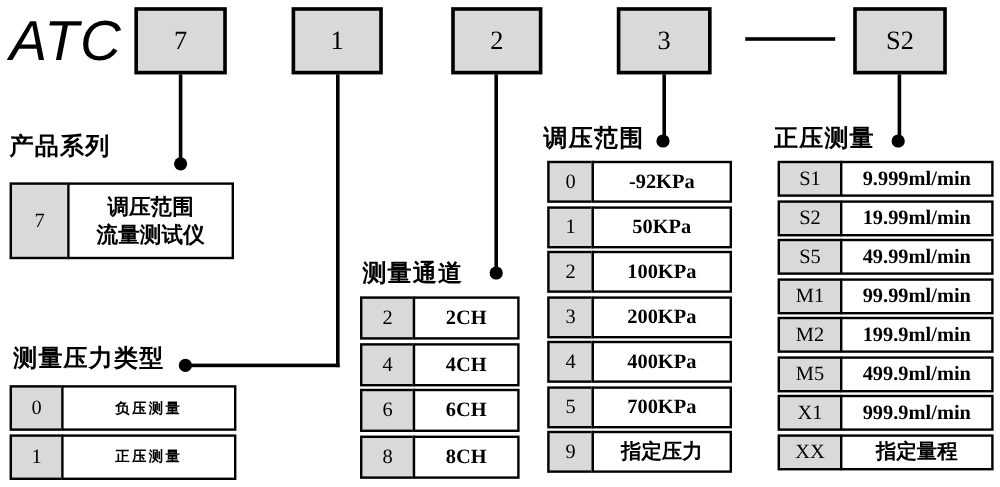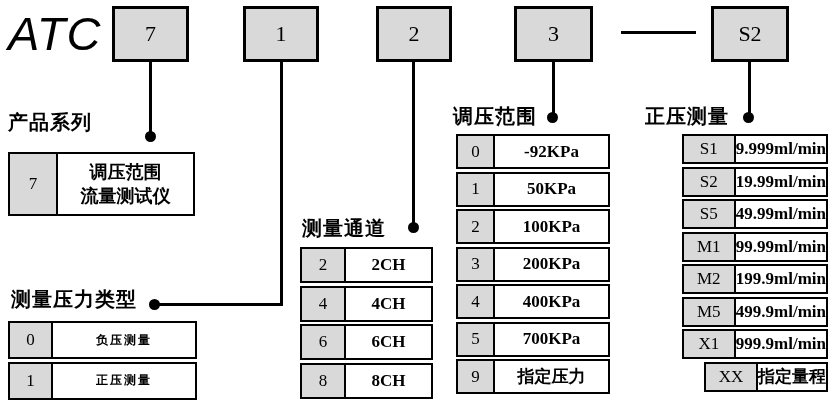--- a/index.html
+++ b/index.html
@@ -57,21 +57,21 @@
   .t-pt{left:8px;top:321px;width:189px;}
   .t-pt .row{height:38px;}
   .t-pt .code{width:45px;}
   .t-pt .desc{font-size:12px;letter-spacing:2px;}
   .t-ch{left:300px;top:247px;width:133px;}
   .t-ch .row{height:36px;}
   .t-ch .code{width:46px;}
   .t-pr{left:456px;top:134px;width:154px;}
   .t-pr .row{height:35px;}
   .t-pr .code{width:39px;}
-  .t-dr{left:648px;top:134px;width:180px;align-items:flex-end;}
+  .t-dr{left:648px;top:134px;width:180px;}
   .t-dr .row{height:30px;}
   .t-dr .code{width:54px;}
 </style>
 </head>
 <body>
 
 <div class="canvas">
 
   <div class="prefix">ATC</div>
   <div class="code-box cb0">7</div>

